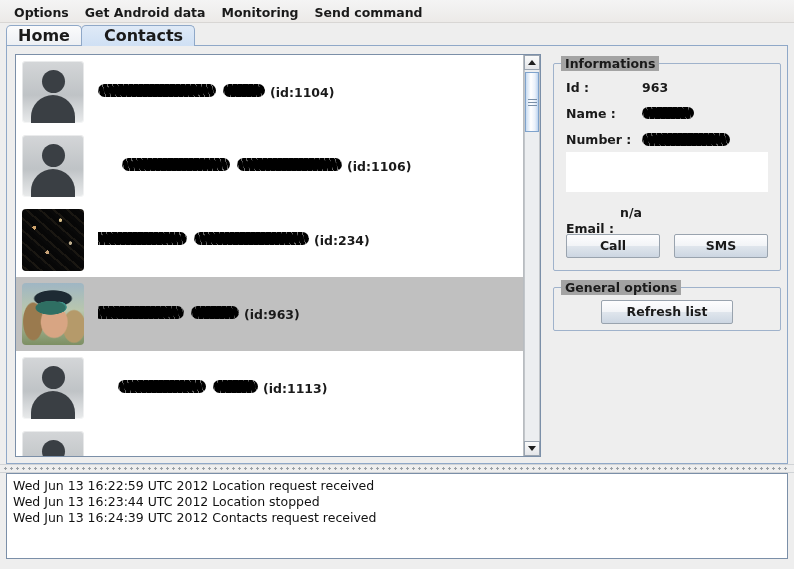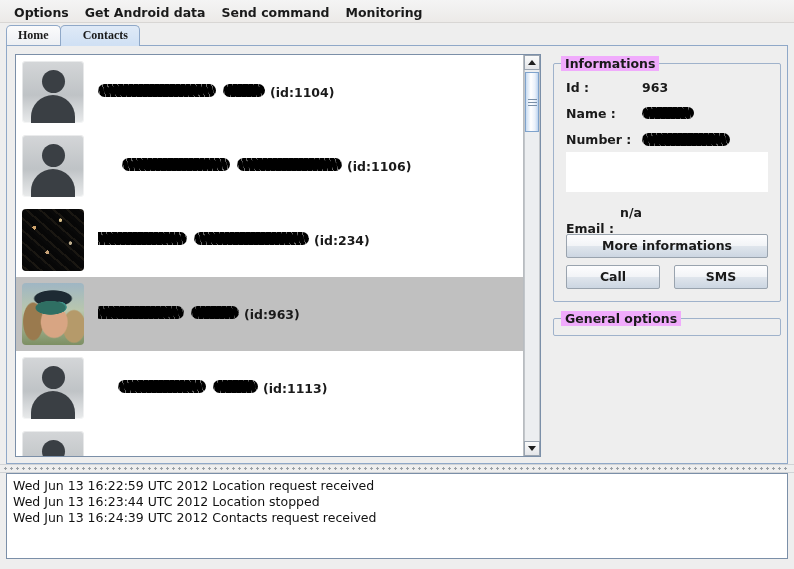--- a/index.html
+++ b/index.html
@@ -51,31 +51,30 @@
     background: #eeeeee;
     flex: 0 0 auto;
     display: flex;
     align-items: flex-end;
   }
   .tab {
     position: relative;
     height: 20px;
     line-height: 19px;
     padding: 0 11px;
-    font-size: 12px;
+    font-size: 16px;
     font-weight: bold;
     color: #1a1a1a;
     border: 1px solid #8fa8c8;
     border-bottom: none;
     border-radius: 5px 5px 0 0;
     background: linear-gradient(to bottom,#fbfbfc 0%,#eceff3 100%);
     margin-right: -1px;
     cursor: default;
     white-space: nowrap;
-    font-family: Liberation Serif, serif;
   }
   .tab.selected {
     background: linear-gradient(to bottom,#dfeaf7 0%,#cfe0f4 100%);
     z-index: 3;
     padding-left: 22px;
   }
   .tab-underline {
     position: absolute;
     left: 6px; right: 6px; bottom: 0;
     height: 1px;
@@ -277,21 +276,21 @@
     border-radius: 2px;
     position: relative;
     margin-top: 9px;
     padding: 10px 12px 12px 12px;
     box-sizing: border-box;
     background: transparent;
   }
   .group > .group-title {
     position: absolute;
     top: -8px; left: 7px;
-    background: #f0abfc;
+    background: #a3a3a3;
     padding: 0 4px;
     font-size: 12.5px;
     font-weight: bold;
     color: #1a1a1a;
     white-space: nowrap;
   }
   .info-row {
     display: flex;
     align-items: center;
     height: 26px;
@@ -392,22 +391,22 @@
   }
 </style>
 </head>
 <body>
 
 <div class="app">
 
   <div class="menubar">
     <div class="menu-item">Options</div>
     <div class="menu-item">Get Android data</div>
+    <div class="menu-item">Monitoring</div>
     <div class="menu-item">Send command</div>
-    <div class="menu-item">Monitoring</div>
   </div>
 
   <div class="tabstrip">
     <div class="tab">Home</div>
     <div class="tab selected">Contacts</div>
     <div class="tab-underline"></div>
   </div>
 
   <div class="tabbody">
     <div class="splitpane">
@@ -510,29 +509,31 @@
               <span class="redact" style="width:88px;height:13px"></span>
             </div>
 
             <div class="addr-box"></div>
 
             <div class="email-row">
               <span class="info-label">Email :</span>
               <span class="info-value">n/a</span>
             </div>
 
-            <button class="btn">More informations</button>
             <div class="btn-row">
               <button class="btn">Call</button>
               <button class="btn">SMS</button>
             </div>
           </div>
 
           <div class="group" style="margin-top:16px;padding-bottom:6px">
             <span class="group-title">General options</span>
+            <div class="refresh-wrap">
+              <button class="btn refresh">Refresh list</button>
+            </div>
           </div>
 
         </div>
       </div>
     </div>
   </div>
 
   <div class="divider">
     <div class="divider-grip"></div>
   </div>

